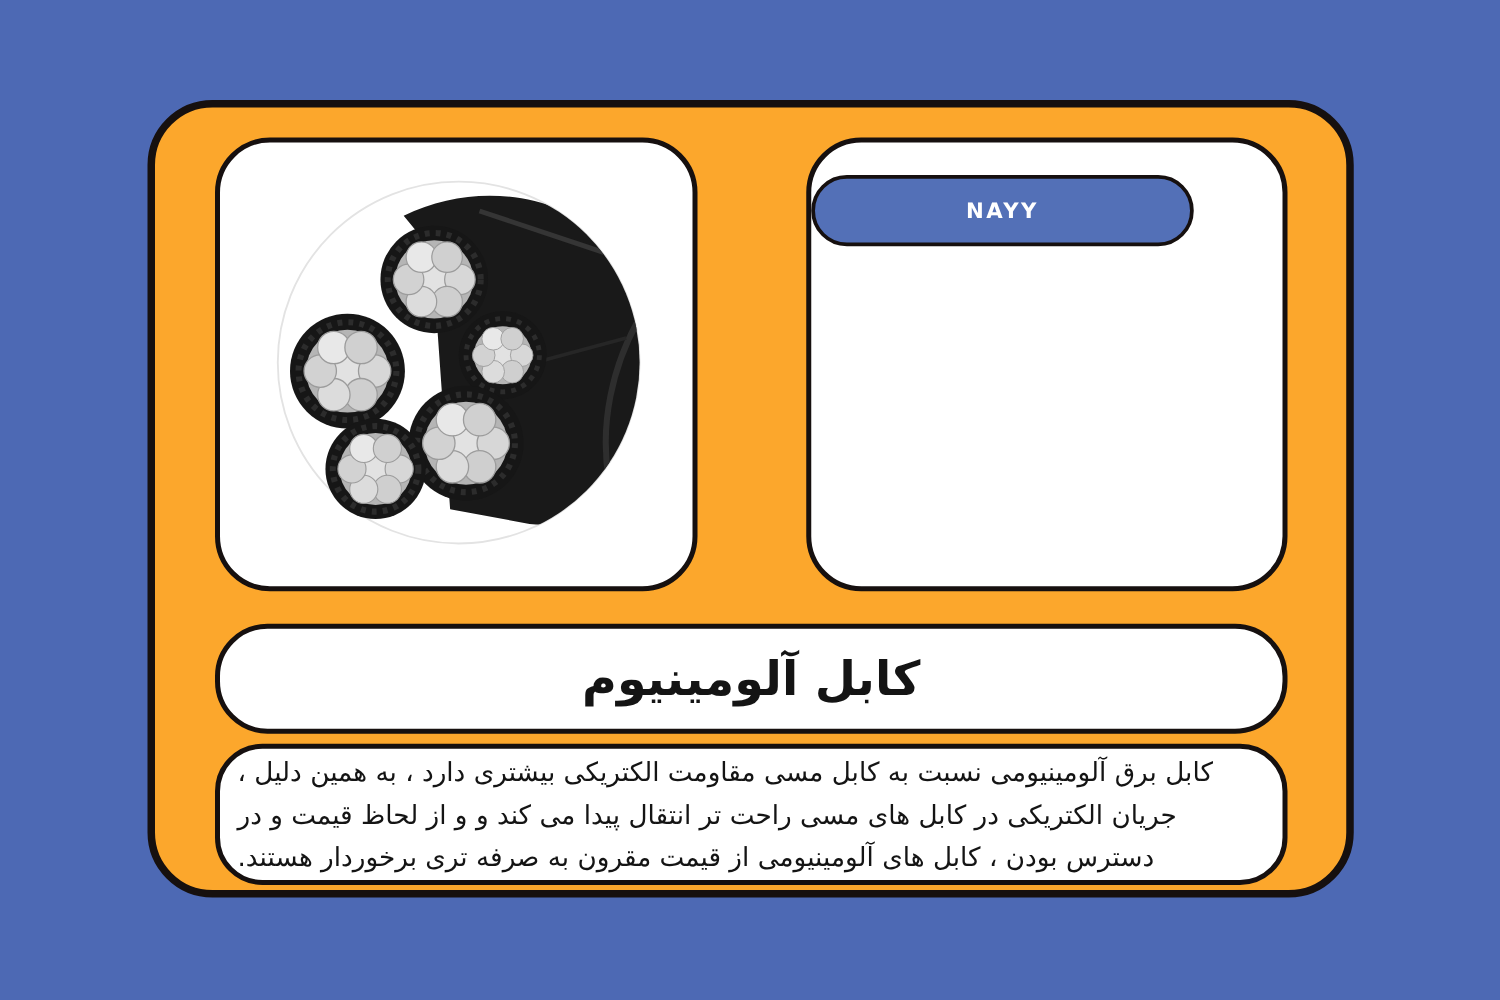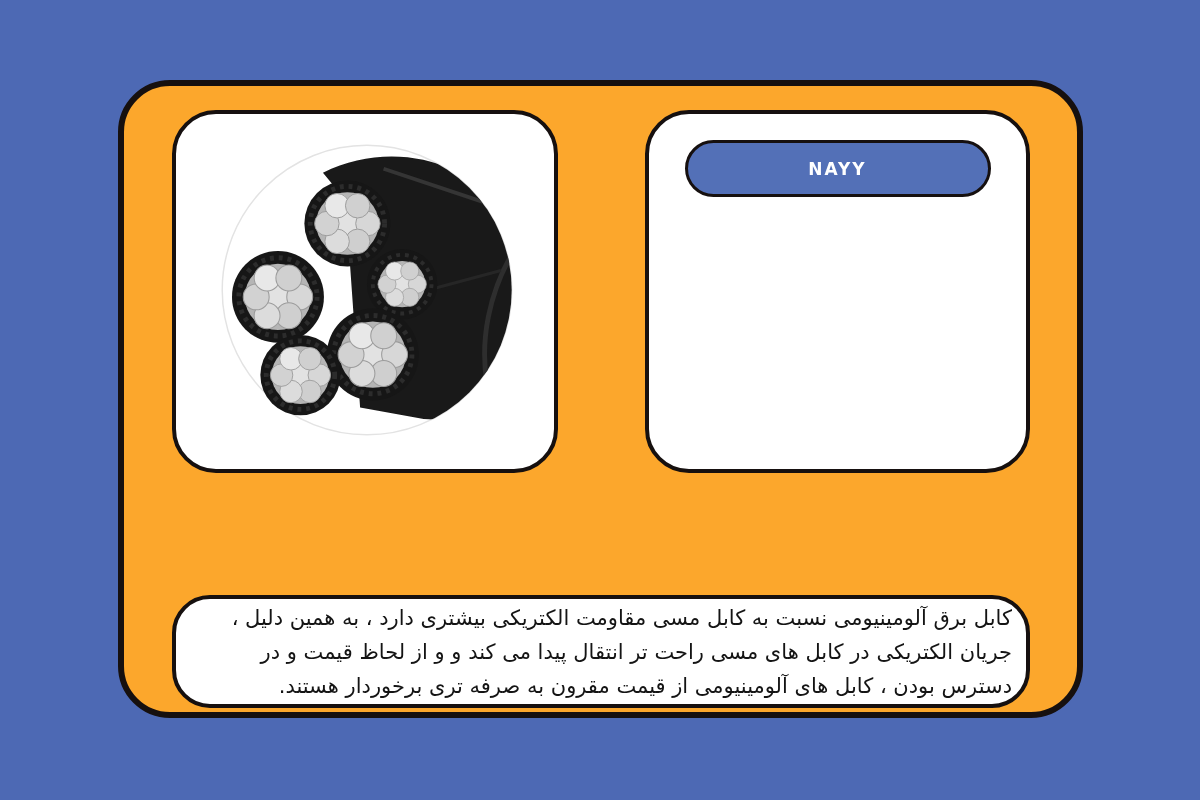--- a/index.html
+++ b/index.html
@@ -19,21 +19,21 @@
     position:absolute;background:var(--panel,#ffffff);
     border:4px solid var(--outline,#16100f);box-sizing:border-box;
   }
   .image-panel{
     left:48px;top:24px;width:386px;height:363px;border-radius:44px;
     overflow:hidden;display:flex;align-items:center;justify-content:center;
   }
   .image-panel svg{display:block;}
   .right-panel{
     left:521px;top:24px;width:385px;height:363px;border-radius:44px;
-    display:flex;flex-direction:column;align-items:center;
+    display:flex;flex-direction:column;align-items:flex-start;
     padding-top:26px;gap:25px;
   }
   .pill{
     width:306px;height:57px;flex:0 0 57px;
     background:var(--pill,#5370b7);
     border:3px solid var(--outline,#16100f);
     border-radius:29px;box-sizing:border-box;
     display:flex;align-items:center;justify-content:center;
     cursor:pointer;
   }
@@ -48,21 +48,21 @@
   .title-bar h1{
     margin:0;font-size:38px;font-weight:600;
     color:var(--text,#1b1b1b);direction:rtl;
   }
   .desc-box{
     left:48px;top:509px;width:858px;height:113px;border-radius:38px;
     display:flex;align-items:center;justify-content:center;
   }
   .desc-box p{
     margin:0;padding:0 14px;font-size:21px;line-height:34px;
-    text-align:right;color:var(--text,#101010);direction:rtl;font-weight:500;
+    text-align:left;color:var(--text,#101010);direction:rtl;font-weight:500;
   }
 </style>
 </head>
 <body>
 
 <div class="canvas">
   <div class="card">
 
     <div class="panel image-panel">
       <svg viewBox="0 0 386 363" width="100%" height="100%" preserveAspectRatio="xMidYMid meet" role="img">
@@ -119,19 +119,22 @@
         </g>
       </svg>
     </div>
 
     <div class="panel right-panel">
       <div class="pill">
         <span>NAYY</span>
       </div>
     </div>
 
+    <div class="panel title-bar">
+      <h1>کابل آلومینیوم</h1>
+    </div>
 
     <div class="panel desc-box">
       <p>کابل برق آلومینیومی نسبت به کابل مسی مقاومت الکتریکی بیشتری دارد ، به همین دلیل ، جریان الکتریکی در کابل های مسی راحت تر انتقال پیدا می کند و و از لحاظ قیمت و در دسترس بودن ، کابل های آلومینیومی از قیمت مقرون به صرفه تری برخوردار هستند.</p>
     </div>
 
   </div>
 </div>
 
 </body></html>

